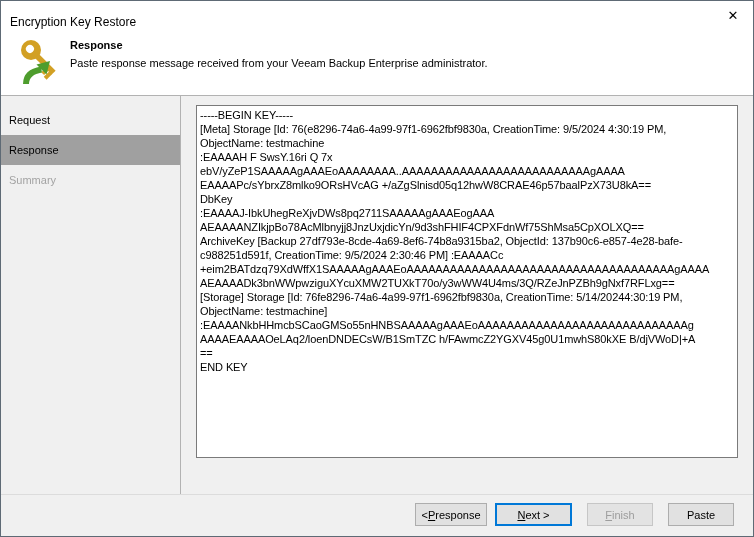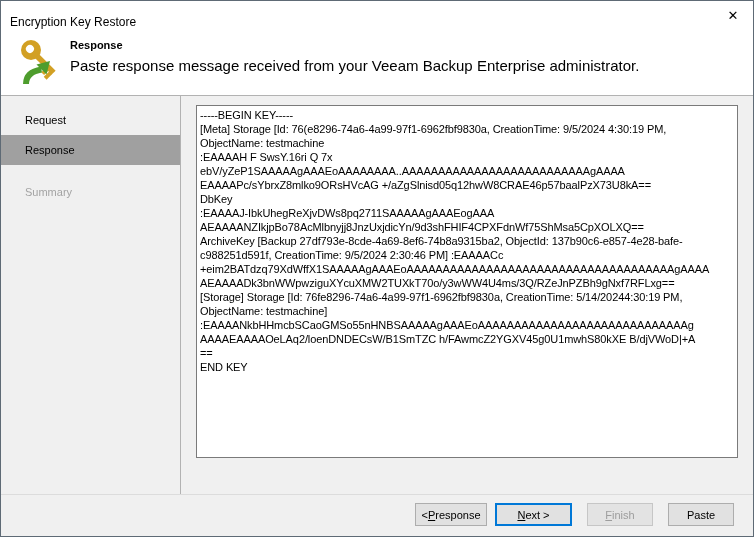--- a/index.html
+++ b/index.html
@@ -27,36 +27,36 @@
   
   .header {
     height: 67px; background: #ffffff;
     border-bottom: 1px solid #b2b2b2;
     display: flex; align-items: flex-start;
     padding: 8px 0 0 16px;
   }
   .header .icon-wrap { width: 44px; height: 50px; margin-right: 9px; }
   .h-text { padding-top: 2px; }
   .h-title { font-size: 11px; font-weight: bold; color: #000; margin-bottom: 6px; }
-  .h-sub { font-size: 15px; color: #000; }
+  .h-sub { font-size: 11px; color: #000; }
   
   .body { display: flex; height: 398px; background: #f0f0f0; }
   .sidebar {
     width: 180px; min-width: 180px;
     border-right: 1px solid #b2b2b2;
     background: #f0f0f0;
     padding-top: 9px;
   }
   .step {
     height: 30px; line-height: 30px;
-    padding-left: 24px;
+    padding-left: 8px;
     font-size: 11px; color: #000;
   }
   .step.active { background: #a0a0a0; color: #000; }
-  .step.disabled { color: #a3a3a3; margin-top: 12px; }
+  .step.disabled { color: #a3a3a3; }
   .main { flex: 1; padding: 9px 16px 0 15px; }
   .field-label { font-size: 11px; color: #000; margin-bottom: 5px; }
   .textbox {
     width: 542px; height: 353px;
     background: #ffffff;
     border: 1px solid #7a7a7a;
     padding: 2px 3px;
     font-size: 11px; line-height: 14px;
     font-family: "Liberation Sans", sans-serif;
     color: #000;

